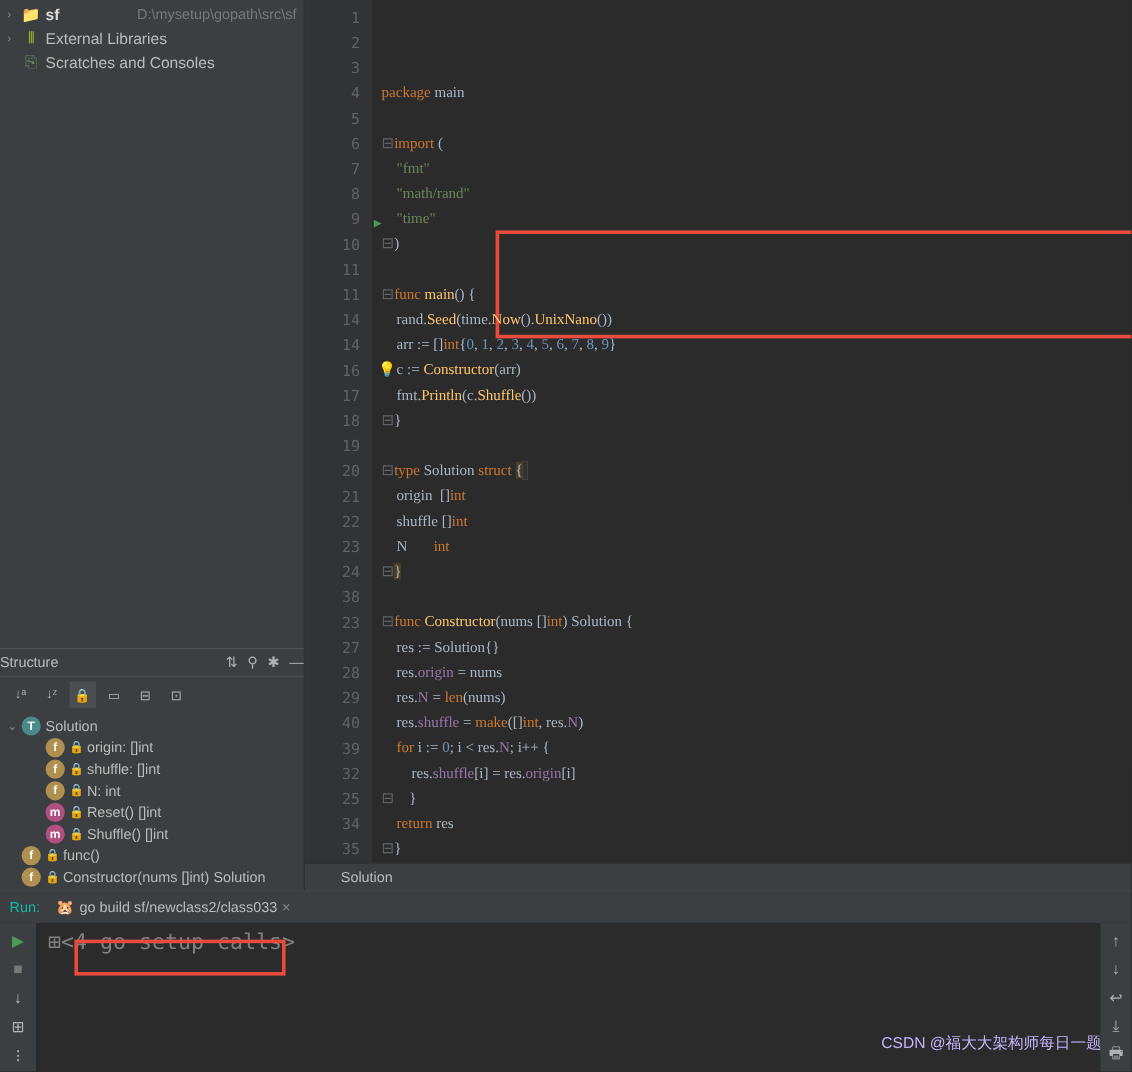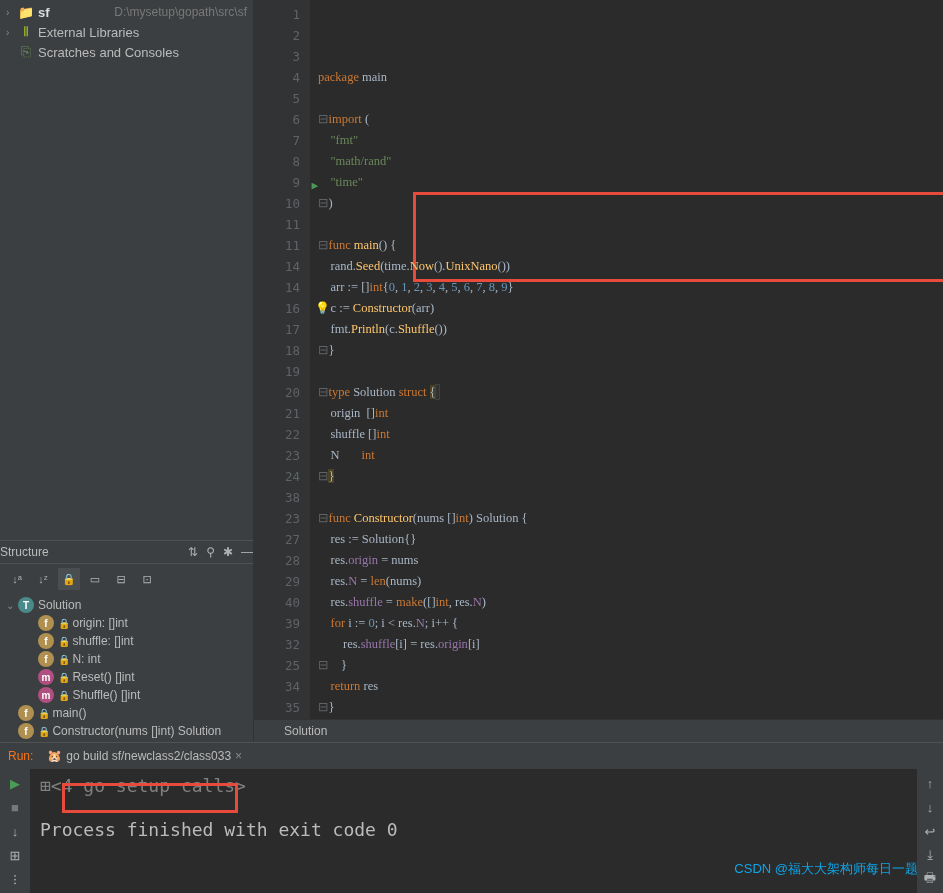--- a/index.html
+++ b/index.html
@@ -46,30 +46,30 @@
     .fn { color: #ffc66d; }
     .ident { color: #a9b7c6; }
     .purple { color: #9876aa; }
     .highlight-box { position: absolute; border: 3px solid #e84b3c; pointer-events: none; }
     .box1 { left: 103px; top: 192px; width: 604px; height: 90px; }
     .cursor-box { background: #323232; outline: 1px solid #404040; }
     .hl-yellow { background: rgba(255,200,0,0.15); }
     .breadcrumb-bar { background: #3c3f41; border-top: 1px solid #323232; padding: 4px 30px; color: #bbb; font-size: 12px; }
     .run-panel { background: #2b2b2b; border-top: 1px solid #515151; }
     .run-header { display: flex; align-items: center; padding: 4px 8px; background: #3c3f41; gap: 8px; }
-    .run-header .run-label { color: #f97316; font-size: 12px; }
+    .run-header .run-label { color: #14b8a6; font-size: 12px; }
     .run-tab { display: flex; align-items: center; gap: 4px; padding: 2px 6px; color: #bbb; font-size: 12px; }
     .run-tab .close-x { color: #888; cursor: pointer; }
     .run-body { display: flex; }
     .run-toolbar { width: 30px; display: flex; flex-direction: column; gap: 4px; padding: 4px; background: #3c3f41; align-items: center; }
     .run-toolbar .rt-btn { width: 22px; height: 20px; display: flex; align-items: center; justify-content: center; cursor: pointer; color: #afb1b3; }
     .run-toolbar .play { color: #499c54; }
     .run-output { flex: 1; padding: 6px 10px; font-family: 'Consolas', monospace; font-size: 18px; line-height: 22px; color: #bbb; position: relative; }
     .run-box { position: absolute; border: 3px solid #e84b3c; left: 32px; top: 14px; width: 176px; height: 30px; pointer-events: none; }
-    .watermark { position: fixed; bottom: 15px; right: 25px; color: #0ea5e9; font-size: 13px; z-index: 100; }
+    .watermark { position: fixed; bottom: 15px; right: 25px; color: #c4b5fd; font-size: 13px; z-index: 100; }
   </style>
 </head>
 <body>
 
 <div class="container">
   <div class="main-area">
     <div class="left-panel">
       <div class="project-tree">
         <div class="tree-item bold">
           <span class="arrow">›</span>
@@ -138,21 +138,21 @@
           <div class="s-item" style="padding-left: 26px;">
             <span class="arrow"></span>
             <span class="badge badge-m">m</span>
             <span class="lock">🔒</span>
             <span>Shuffle() []int</span>
           </div>
           <div class="s-item" style="padding-left: 6px;">
             <span class="arrow"></span>
             <span class="badge badge-f">f</span>
             <span class="lock">🔒</span>
-            <span>main()</span>
+            <span>func()</span>
           </div>
           <div class="s-item" style="padding-left: 6px;">
             <span class="arrow"></span>
             <span class="badge badge-f">f</span>
             <span class="lock">🔒</span>
             <span>Constructor(nums []int) Solution</span>
           </div>
         </div>
     </div>
     <div class="editor">
@@ -220,21 +220,20 @@
         <span class="rt-btn play">▶</span>
         <span class="rt-btn" style="color:#787878">■</span>
         <span class="rt-btn">↓</span>
         <span class="rt-btn">⊞</span>
         <span class="rt-btn">⁝</span>
       </div>
       <div class="run-output" id="run-output">
         <div class="run-box"></div>
       <div style="color: rgb(128, 128, 128);">⊞&lt;4 go setup calls&gt;</div>
           <div>&nbsp;</div>
-          <div>Process finished with exit code 0</div>
         </div>
       <div class="run-toolbar" style="width:26px">
         <span class="rt-btn">↑</span>
         <span class="rt-btn">↓</span>
         <span class="rt-btn">↩</span>
         <span class="rt-btn">⤓</span>
         <span class="rt-btn">🖶</span>
       </div>
     </div>
   </div>

